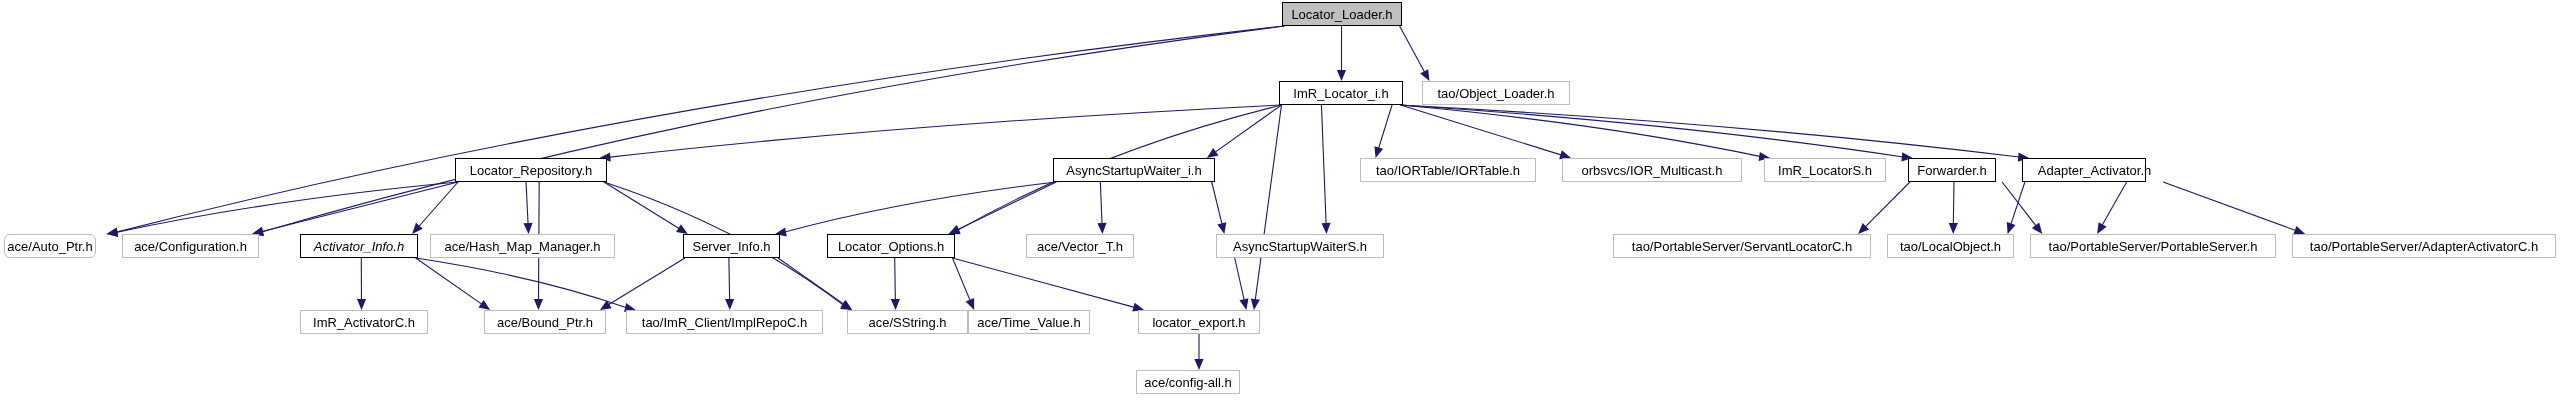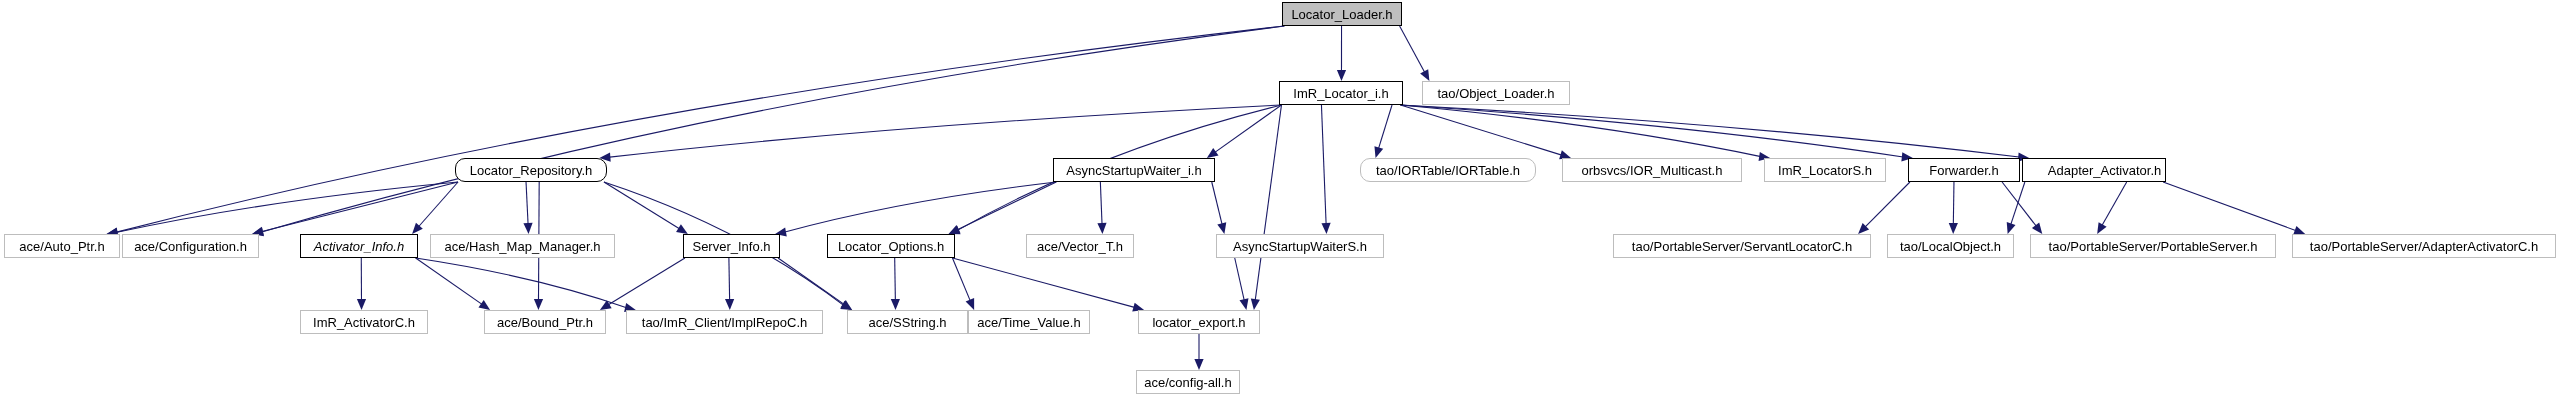--- a/index.html
+++ b/index.html
@@ -136,42 +136,42 @@
   <div id="nodes-layer">
       <div class="node root" style="left: 1282px; top: 2px; width: 120px;">
         <span>Locator_Loader.h</span>
       </div>
       <div class="node strong" style="left: 1279px; top: 81px; width: 124px;">
         <span>ImR_Locator_i.h</span>
       </div>
       <div class="node" style="left: 1422px; top: 81px; width: 148px;">
         <span>tao/Object_Loader.h</span>
       </div>
-      <div class="node strong" style="left: 455px; top: 158px; width: 152px; border-radius: 10px;">
+      <div class="node strong" style="left: 455px; top: 158px; width: 152px;">
         <span>Locator_Repository.h</span>
       </div>
       <div class="node strong" style="left: 1053px; top: 158px; width: 162px;">
         <span>AsyncStartupWaiter_i.h</span>
       </div>
-      <div class="node" style="left: 1360px; top: 158px; width: 176px; border-radius: 10px;">
+      <div class="node" style="left: 1360px; top: 158px; width: 176px;">
         <span>tao/IORTable/IORTable.h</span>
       </div>
       <div class="node" style="left: 1562px; top: 158px; width: 180px;">
         <span>orbsvcs/IOR_Multicast.h</span>
       </div>
       <div class="node" style="left: 1764px; top: 158px; width: 122px;">
         <span>ImR_LocatorS.h</span>
       </div>
-      <div class="node strong" style="left: 1908px; top: 158px; width: 112px;">
+      <div class="node strong" style="left: 1908px; top: 158px; width: 88px;">
         <span>Forwarder.h</span>
       </div>
-      <div class="node strong" style="left: 2022px; top: 158px; width: 144px; padding-left: 28px;">
+      <div class="node strong" style="left: 2022px; top: 158px; width: 124px; padding-left: 28px;">
         <span>Adapter_Activator.h</span>
       </div>
-      <div class="node" style="left: 4px; top: 234px; width: 116px;">
+      <div class="node" style="left: 4px; top: 234px; width: 92px; border-radius: 6px;">
         <span>ace/Auto_Ptr.h</span>
       </div>
       <div class="node" style="left: 122px; top: 234px; width: 137px;">
         <span>ace/Configuration.h</span>
       </div>
       <div class="node strong" style="left: 300px; top: 234px; width: 118px; font-style: italic;">
         <span>Activator_Info.h</span>
       </div>
       <div class="node" style="left: 430px; top: 234px; width: 185px; text-align: right;">
         <span>ace/Hash_Map_Manager.h</span>

